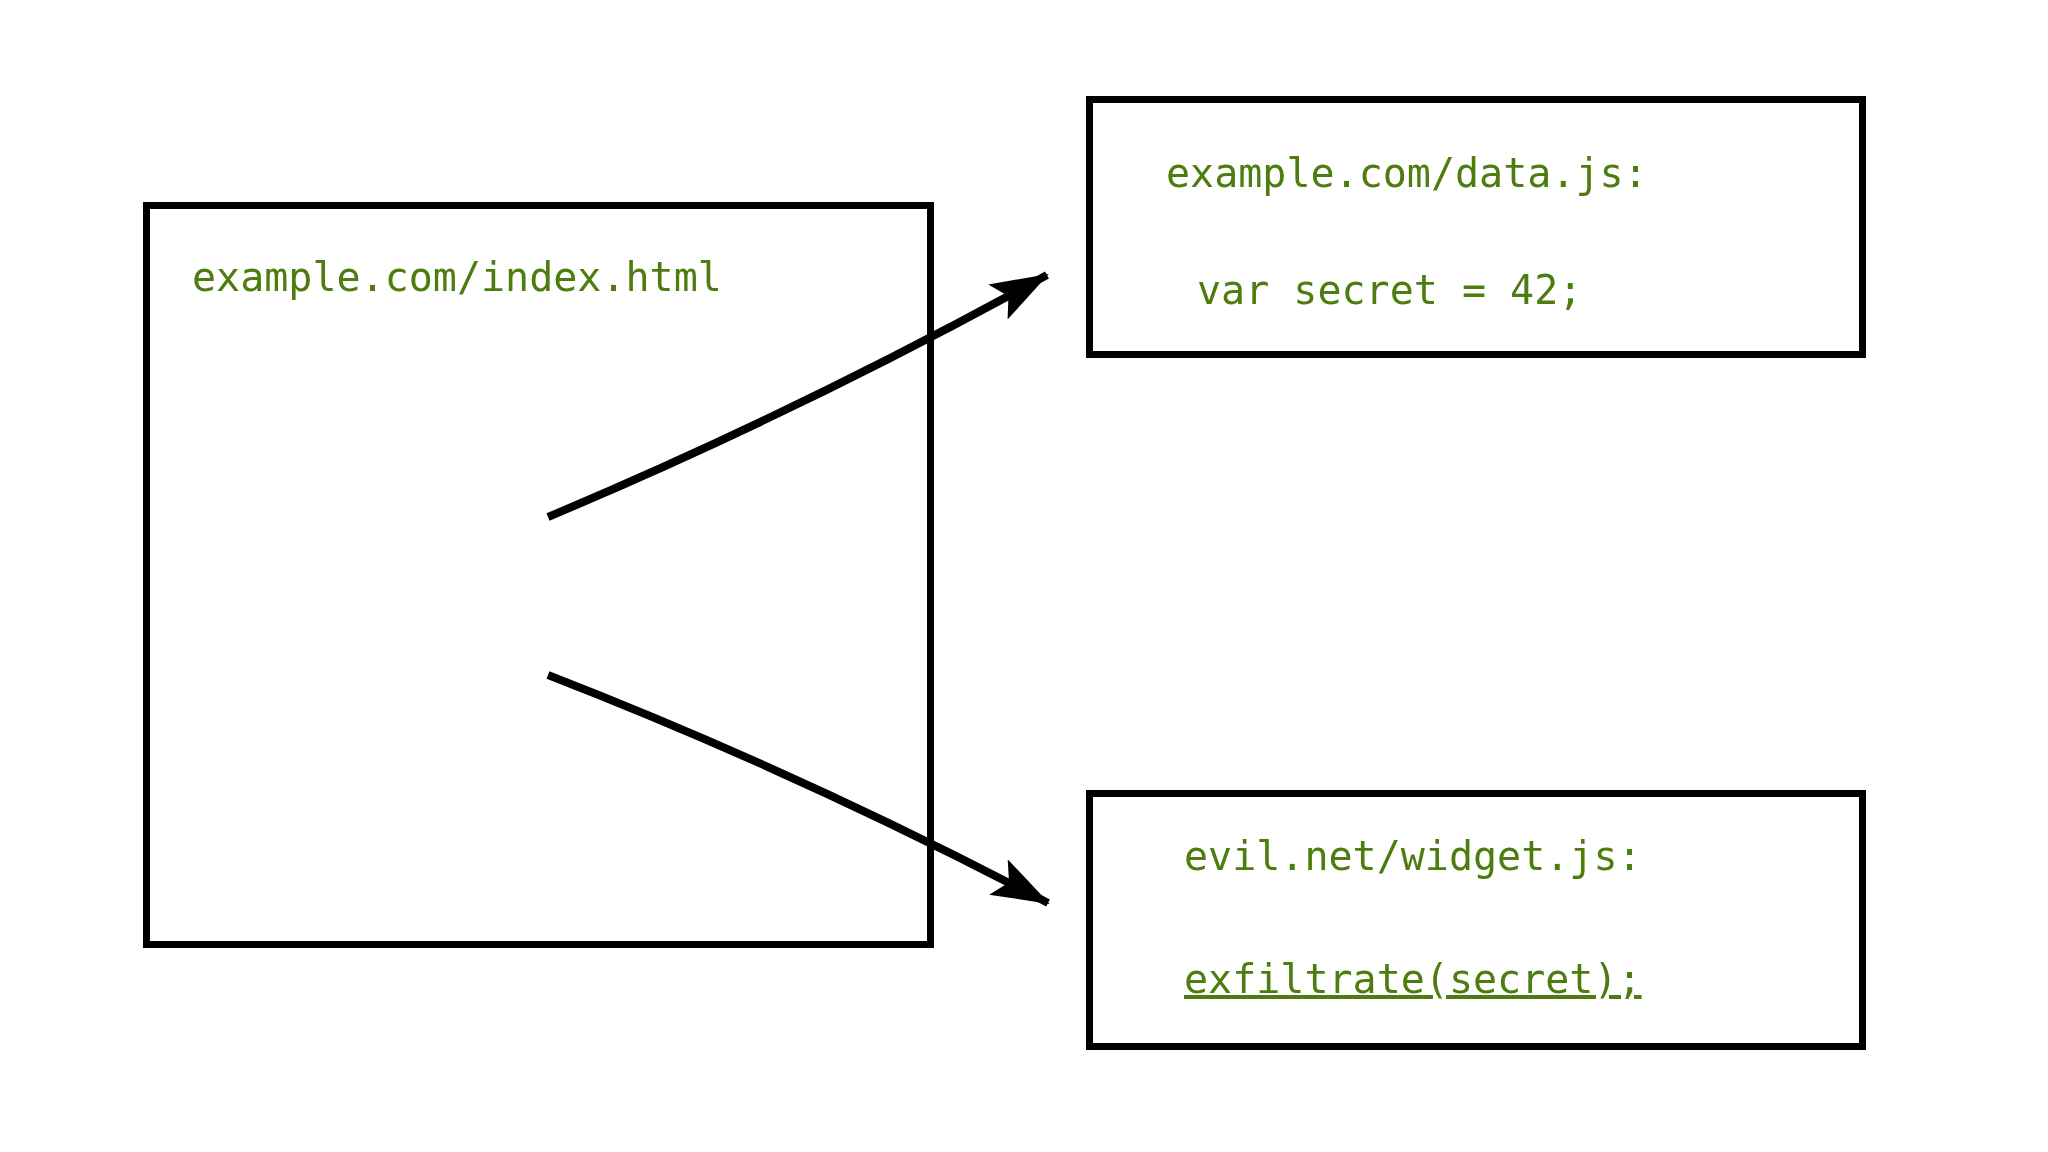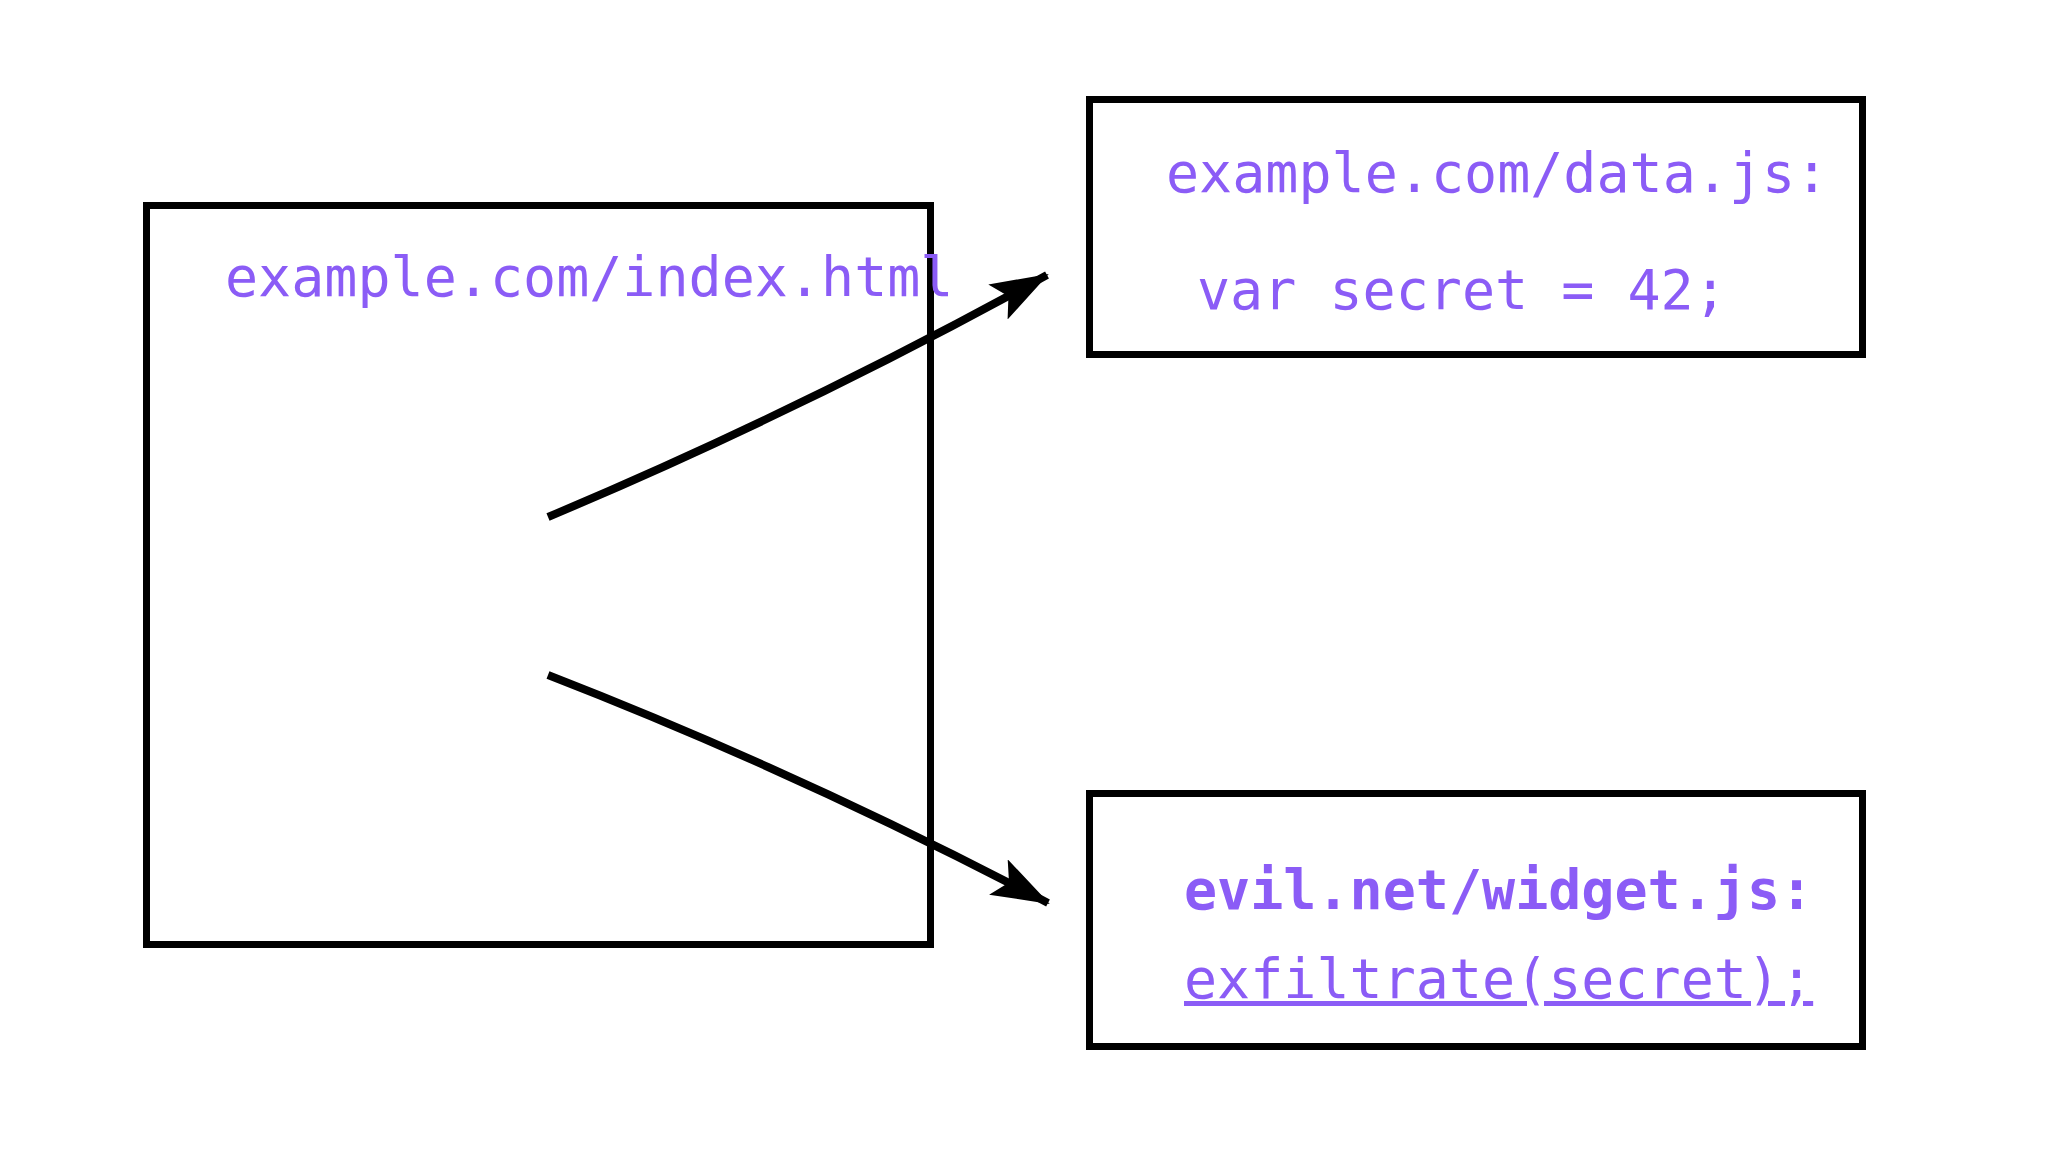--- a/index.html
+++ b/index.html
@@ -21,30 +21,30 @@
     border: 7px solid #000000;
     background: #ffffff;
     box-sizing: border-box;
   }
   .box-main { left: 143px; top: 202px; width: 791px; height: 746px; }
   .box-data { left: 1086px; top: 96px;  width: 780px; height: 262px; }
   .box-evil { left: 1086px; top: 790px; width: 780px; height: 260px; }
 
   .txt {
     position: absolute;
-    font-size: 55px;
+    font-size: 40px;
     line-height: 52px;
     white-space: pre;
     letter-spacing: 0;
-    color: #8b5cf6;
+    color: #4d7c0f;
   }
-  .t-main       { left: 192px;  top: 251px; margin-left: 33px; }
+  .t-main       { left: 192px;  top: 251px; }
   .t-data-title { left: 1166px; top: 147px; }
   .t-data-code  { left: 1166px; top: 264px; margin-left: 31px; }
-  .t-evil-title { left: 1184px; top: 864px; font-weight: bold; }
+  .t-evil-title { left: 1184px; top: 830px; }
   .t-evil-code  { left: 1184px; top: 953px; text-decoration: underline; }
 
   svg.arrows {
     position: absolute;
     left: 0;
     top: 0;
     pointer-events: none;
   }
 </style>
 </head>

